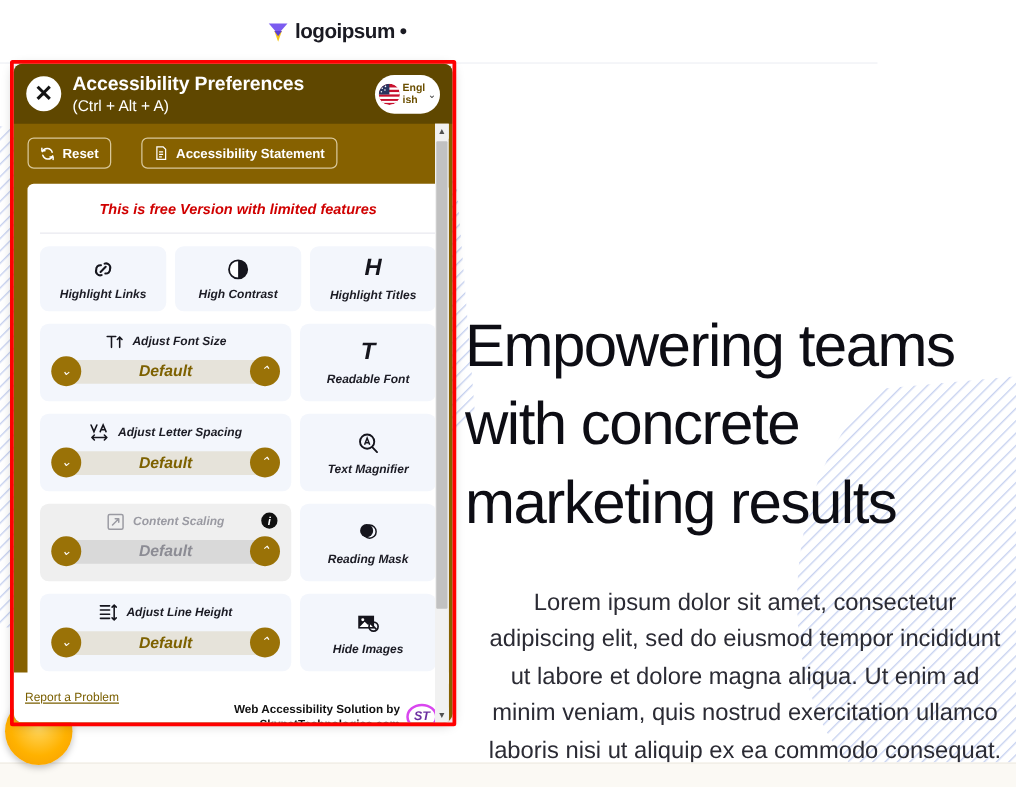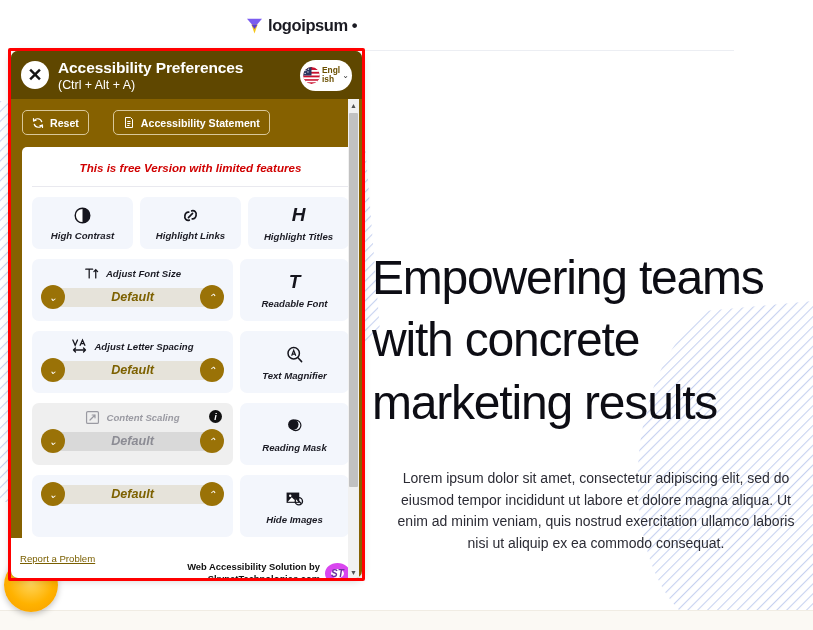--- a/index.html
+++ b/index.html
@@ -9,21 +9,20 @@
     font-family: "Liberation Sans", sans-serif;
     background: #ffffff;
   }
   #root { position: relative; width: 813px; height: 630px; background: #fff; overflow: hidden; }
 
   
   .topnav {
     position: absolute; left: 0; top: 0; width: 702px; height: 51px;
     background: #ffffff; display: flex; align-items: center;
     border-bottom: 1px solid #eceef3;
-    margin-left: 32px;
   }
   .logo-wrap { position: absolute; left: 213px; top: 16px; display: flex; align-items: center; gap: 4px; }
   .logo-mark { width: 19px; height: 19px; }
   .logo-text { font-size: 16.5px; font-weight: 700; color: #1a1a22; letter-spacing: -0.4px; }
   .logo-dot { color: #1a1a22; font-size: 16.5px; font-weight: 700; }
   .navlinks { position: absolute; left: 338px; top: 19px; display: flex; gap: 42px; }
   .navlink {
     font-size: 12.5px; font-weight: 700; color: #17171f;
     letter-spacing: 0.9px; cursor: pointer; white-space: nowrap;
   }
@@ -31,21 +30,21 @@
   
   .hero { position: absolute; left: 0; top: 51px; width: 813px; height: 559px; overflow: hidden; background:#fff; }
   .stripe-shape { position: absolute; }
   .hero-title {
     position: absolute; left: 372px; top: 196px; width: 441px;
     text-align: left; font-size: 48px; line-height: 1.30;
     font-weight: 400; color: #0d0d14; letter-spacing: -1.2px;
   }
   .hero-sub {
     position: absolute; left: 386px; top: 417px; width: 420px;
-    text-align: center; font-size: 14px; line-height: 1.55; color: #2b2b34;
+    text-align: center; font-size: 19px; line-height: 1.55; color: #2b2b34;
   }
   .page-footer-band {
     position: absolute; left: 0; top: 610px; width: 813px; height: 20px; background: #fbf9f4;
     border-top: 1px solid #f0ece3;
   }
 
   
   .float-btn {
     position: absolute; left: 4px; top: 558px; width: 54px; height: 54px;
     border-radius: 50%;
@@ -162,21 +161,21 @@
   .panel-foot {
     position: absolute; left: 0; right: 3px; bottom: 0; height: 40px; background: #fff;
     border-radius: 0 0 5px 5px; display: flex; align-items: center; padding: 0 9px;
   }
   .report-link {
     font-size: 9.6px; color: #7a5f00; text-decoration: underline; cursor: pointer; font-weight: 400;
   }
   .brand-wrap { margin-left: auto; display: flex; align-items: center; gap: 5px; margin-top: 30px; }
   .brand-text { font-size: 9.4px; font-weight: 700; color: #111; text-align: right; line-height: 1.24; }
   .brand-badge {
-    width: 25px; height: 21px; border-radius: 50%; border: 6px solid #d946ef;
+    width: 25px; height: 21px; border-radius: 50%; border: 2px solid #d946ef;
     display: flex; align-items: center; justify-content: center;
     font-size: 10px; font-weight: 700; color: #6b2fa0; font-style: italic;
   }
 </style>
 </head>
 <body>
 
 <div id="root">
 
   <div class="topnav">
@@ -266,36 +265,36 @@
 
     <div class="panel-body">
       <div class="free-note">This is free Version with limited features</div>
       <div class="divider"></div>
 
       <div class="tiles">
 
         <div class="row3">
           <div class="tile">
             <span class="tile-icon">
-              <svg width="19" height="19" viewBox="0 0 24 24">
-                <circle cx="12" cy="12" r="9.2" fill="#fff" stroke="#15151d" stroke-width="1.8"></circle>
-                <path d="M12 2.8 A9.2 9.2 0 0 1 12 21.2 Z" fill="#15151d"></path>
-              </svg>
-            </span>
-            <span class="tile-label">High Contrast</span>
-          </div>
-          <div class="tile">
-            <span class="tile-icon">
               <svg width="19" height="19" viewBox="0 0 24 24" fill="none" stroke="#15151d" stroke-width="2.1" stroke-linecap="round">
                 <path d="M13.5 6.2 A4.3 4.3 0 0 1 19 11.6 A4.3 4.3 0 0 1 14.2 16.2"></path>
                 <path d="M10.5 17.8 A4.3 4.3 0 0 1 5 12.4 A4.3 4.3 0 0 1 9.8 7.8"></path>
                 <path d="M9.4 14.6 L14.6 9.4"></path>
               </svg>
             </span>
             <span class="tile-label">Highlight Links</span>
+          </div>
+          <div class="tile">
+            <span class="tile-icon">
+              <svg width="19" height="19" viewBox="0 0 24 24">
+                <circle cx="12" cy="12" r="9.2" fill="#fff" stroke="#15151d" stroke-width="1.8"></circle>
+                <path d="M12 2.8 A9.2 9.2 0 0 1 12 21.2 Z" fill="#15151d"></path>
+              </svg>
+            </span>
+            <span class="tile-label">High Contrast</span>
           </div>
           <div class="tile">
             <span class="tile-icon" style="font-size:19px;font-weight:700;color:#15151d;">H</span>
             <span class="tile-label">Highlight Titles</span>
           </div>
         </div>
 
         <div class="row2">
           <div class="stepper-tile">
             <div class="stepper-head">
@@ -367,20 +366,27 @@
                 <circle cx="13.5" cy="10.5" r="6.6" fill="none" stroke="#15151d" stroke-width="1.5"></circle>
                 <circle cx="10.5" cy="9.5" r="6.6" fill="#15151d"></circle>
               </svg>
             </span>
             <span class="tile-label">Reading Mask</span>
           </div>
         </div>
 
         <div class="row2">
           <div class="stepper-tile">
+            <div class="stepper-head">
+              <svg width="16" height="16" viewBox="0 0 24 24" fill="none" stroke="#15151d" stroke-width="1.9" stroke-linecap="round">
+                <path d="M2 4 L13 4 M2 9 L13 9 M2 14 L13 14 M2 19 L13 19"></path>
+                <path d="M18.5 3 L18.5 21 M16 5.5 L18.5 3 L21 5.5 M16 18.5 L18.5 21 L21 18.5"></path>
+              </svg>
+              <span class="stepper-title">Adjust Line Height</span>
+            </div>
             <div class="stepper-row">
               <span class="step-btn">⌄</span>
               <span class="step-val">Default</span>
               <span class="step-btn">⌃</span>
             </div>
           </div>
           <div class="square-tile">
             <span class="tile-icon">
               <svg width="19" height="19" viewBox="0 0 24 24">
                 <rect x="2" y="4.5" width="16" height="13" fill="#15151d"></rect>

